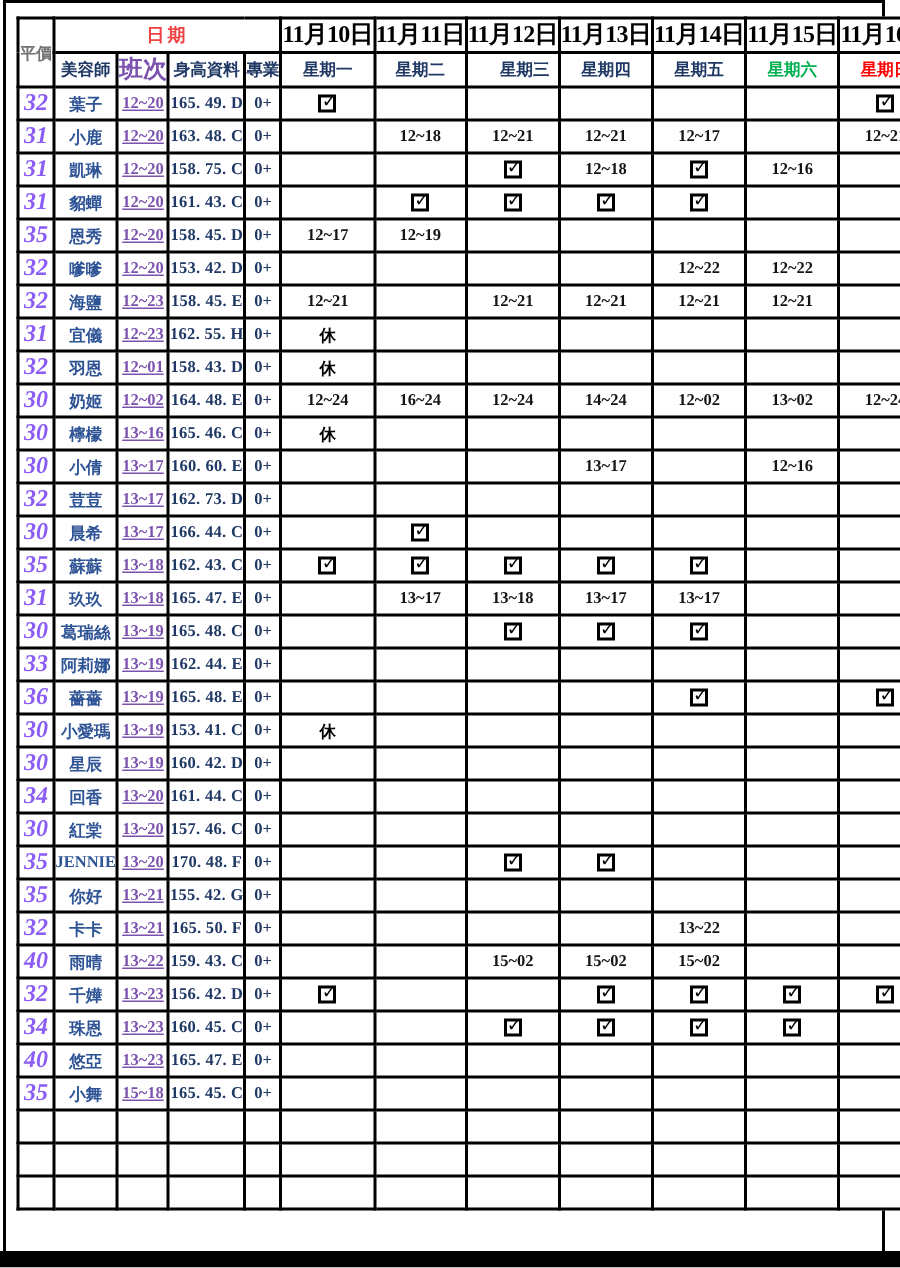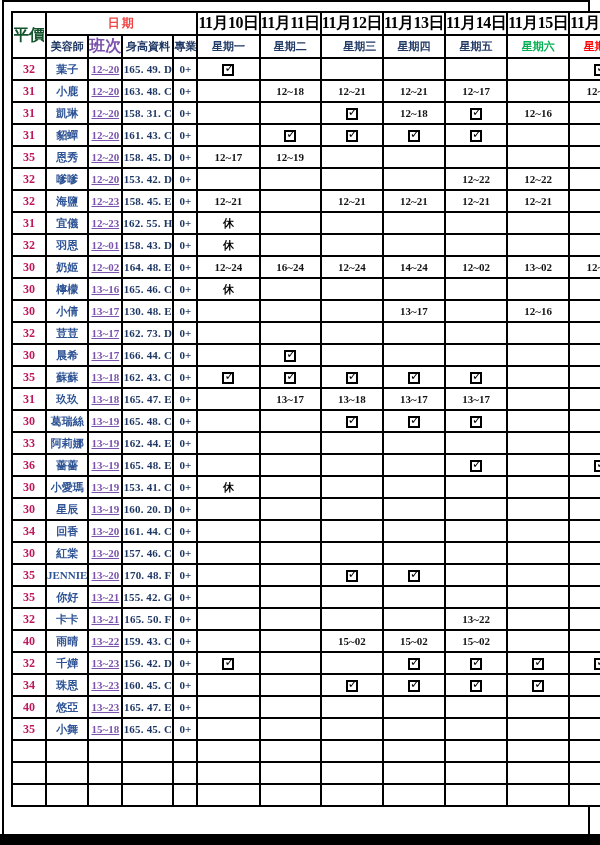--- a/index.html
+++ b/index.html
@@ -23,27 +23,27 @@
   }
   table.sched th, table.sched td{
     border:2px solid #000;
     padding:0;margin:0;
     text-align:center;vertical-align:middle;
     overflow:hidden;white-space:nowrap;
     font-weight:bold;
   }
   thead th{height:17px;}
   tbody td{height:20px;}
-  .h-corner{color:#14532d;font-size:16px;border-radius:10px;}
+  .h-corner{color:#737373;font-size:11px;border-radius:10px;}
   .h-dategroup{color:#ef4444;font-size:12px;letter-spacing:2px;}
   .h-date{color:#000;font-size:16px;letter-spacing:-0.5px;}
   .h-weekday{font-size:11px;}
   .h-col{color:#1F3864;font-size:11px;}
   .h-shiftcol{color:#7B52AE;font-size:16px;}
-  .c-price{color:#be185d;font-size:12px;}
+  .c-price{color:#8b5cf6;font-size:16px;font-style:italic;}
   .c-name{color:#2F5496;font-size:11px;}
   .c-shift{color:#7B52AE;font-size:11px;text-decoration:underline;}
   .c-height{color:#1F3864;font-size:11px;letter-spacing:0.2px;}
   .c-spec{color:#1F3864;font-size:11px;}
   .c-time{color:#141414;font-size:11px;}
   .c-rest{color:#000;font-size:11px;}
   .chk{
     display:inline-block;width:8px;height:8px;border:2px solid #000;
     position:relative;vertical-align:middle;
   }
@@ -126,21 +126,21 @@
         <td class="c-time">12~21</td>
         <td class="c-time">12~21</td>
         <td class="c-time">12~17</td>
         <td class="c-time"></td>
         <td class="c-time">12~21</td>
       </tr>
       <tr>
         <td class="c-price">31</td>
         <td class="c-name">凱琳</td>
         <td class="c-shift">12~20</td>
-        <td class="c-height">158. 31. C</td>
+        <td class="c-height">158. 75. C</td>
         <td class="c-spec">0+</td>
         <td class="c-time"></td>
         <td class="c-time"></td>
         <td><span class="chk"></span></td>
         <td class="c-time">12~18</td>
         <td><span class="chk"></span></td>
         <td class="c-time">12~16</td>
         <td class="c-time"></td>
       </tr>
       <tr>
@@ -252,21 +252,21 @@
         <td class="c-time"></td>
         <td class="c-time"></td>
         <td class="c-time"></td>
         <td class="c-time"></td>
         <td class="c-time"></td>
       </tr>
       <tr>
         <td class="c-price">30</td>
         <td class="c-name">小倩</td>
         <td class="c-shift">13~17</td>
-        <td class="c-height">130. 48. E</td>
+        <td class="c-height">160. 60. E</td>
         <td class="c-spec">0+</td>
         <td class="c-time"></td>
         <td class="c-time"></td>
         <td class="c-time"></td>
         <td class="c-time">13~17</td>
         <td class="c-time"></td>
         <td class="c-time">12~16</td>
         <td class="c-time"></td>
       </tr>
       <tr>
@@ -378,21 +378,21 @@
         <td class="c-time"></td>
         <td class="c-time"></td>
         <td class="c-time"></td>
         <td class="c-time"></td>
         <td class="c-time"></td>
       </tr>
       <tr>
         <td class="c-price">30</td>
         <td class="c-name">星辰</td>
         <td class="c-shift">13~19</td>
-        <td class="c-height">160. 20. D</td>
+        <td class="c-height">160. 42. D</td>
         <td class="c-spec">0+</td>
         <td class="c-time"></td>
         <td class="c-time"></td>
         <td class="c-time"></td>
         <td class="c-time"></td>
         <td class="c-time"></td>
         <td class="c-time"></td>
         <td class="c-time"></td>
       </tr>
       <tr>

